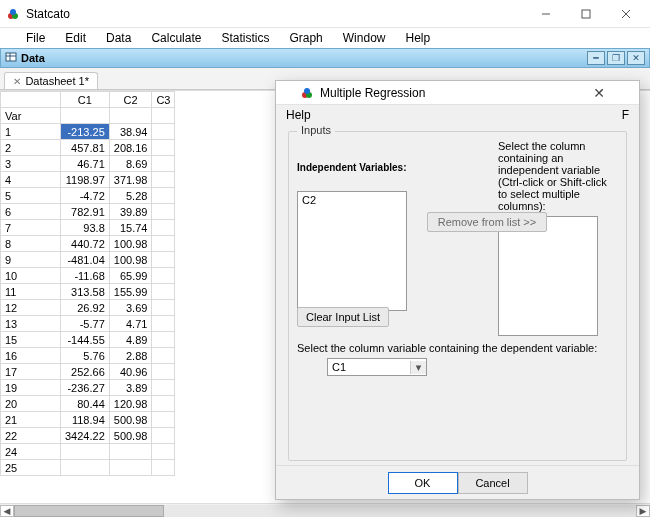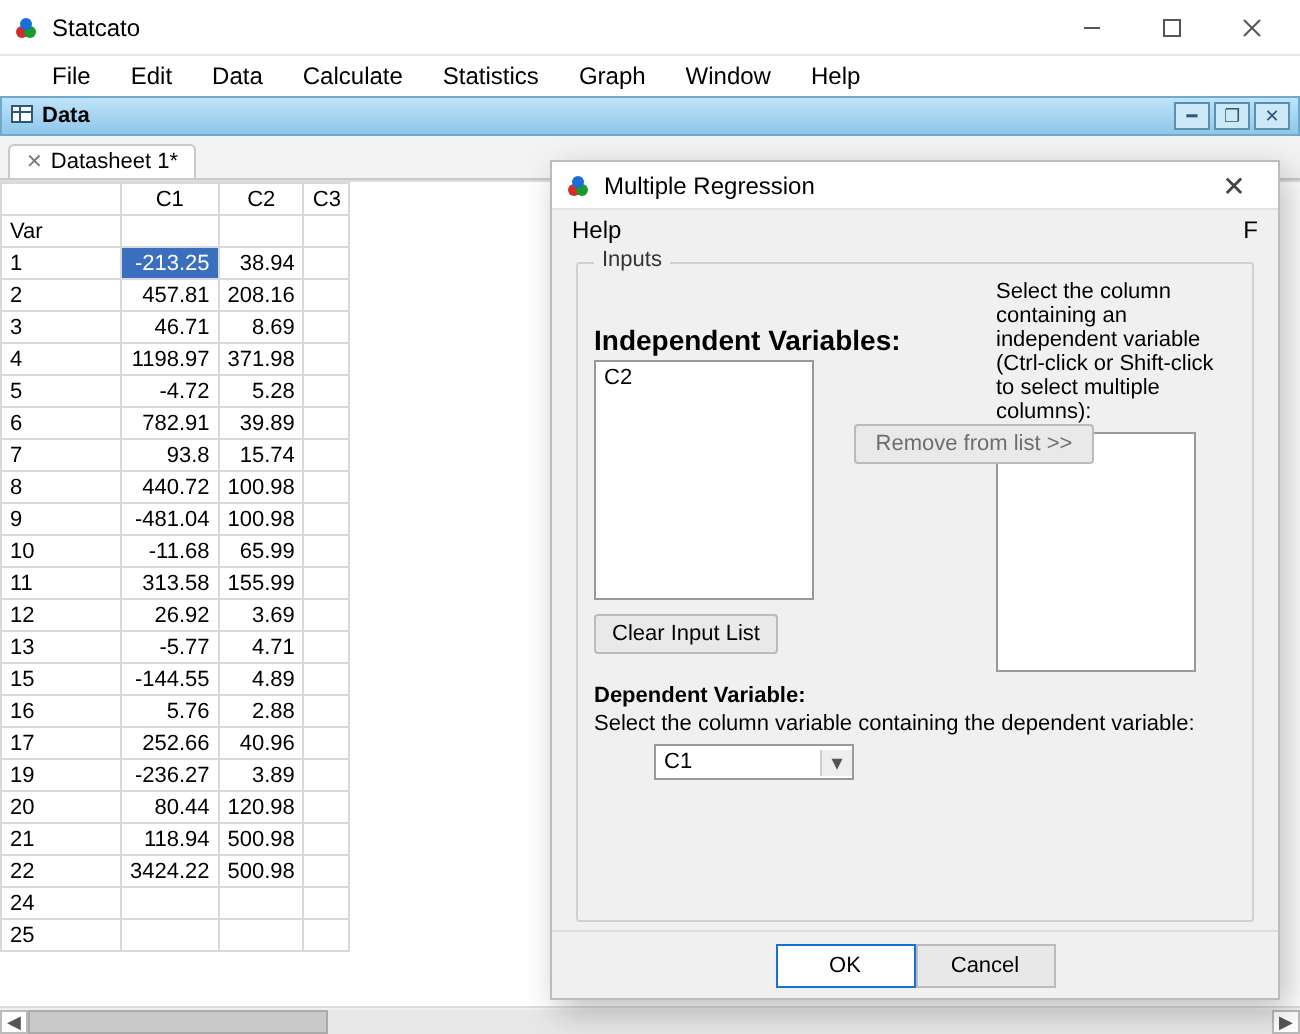--- a/index.html
+++ b/index.html
@@ -115,21 +115,21 @@
     top: 80px;
     width: 365px;
     height: 420px;
     background:#f0f0f0;
     border:1px solid #bcbcbc;
     box-shadow: 4px 6px 16px rgba(0,0,0,.25);
     display:flex; flex-direction:column;
   }
   .dlg-title {
     height:24px; display:flex; align-items:center;
-    padding: 0 6px;
+    padding: 0 24px;
     background:#fff;
     border-bottom:1px solid #e3e3e3;
   }
   .dlg-title .dicon { width:14px; height:14px; margin-right:6px; }
   .dlg-title .dtext { flex:1; font-size:12px; }
   .dlg-title .dclose { width:32px; text-align:center; font-size:14px; color:#444; }
   .dlg-menu {
     height: 20px;
     padding: 0 10px;
     display:flex; align-items:center; justify-content:space-between;
@@ -150,21 +150,21 @@
   }
   .inputs-group .legend {
     position:absolute;
     top:-8px; left:8px;
     background:#f0f0f0;
     padding:0 4px;
     font-size:11px;
     color:#333;
   }
   .iv-area { position:absolute; left:8px; top:30px; width:200px; }
-  .iv-label { font-weight:bold; font-size:14px; margin-bottom:2px; }
+  .iv-label { font-weight:bold; font-size:10px; margin-bottom:18px; }
   .listbox {
     background:#fff; border:1px solid #999;
     width: 110px; height: 120px;
     padding:2px 4px;
     font-size:11px;
     overflow:hidden;
   }
   .right-area { position:absolute; right:8px; top:8px; width:120px; font-size:11px; }
   .right-list { margin-top:4px; background:#fff; border:1px solid #999; width:100px; height:120px; padding:2px 4px; }
   .midbtns { position:absolute; left:138px; top:80px; width:120px; display:flex; flex-direction:column; gap:14px; }
@@ -472,21 +472,20 @@
 
       <div class="midbtns">
         <div class="btn">Remove from list &gt;&gt;</div>
       </div>
 
       <div class="clear-area">
         <span class="btn small">Clear Input List</span>
       </div>
 
       <div class="dv-area">
-        <div class="dv-title">Dependent Variable:</div>
         <div class="dv-caption">Select the column variable containing the dependent variable:</div>
         <div class="combo">
           <span class="cval">C1</span>
           <span class="carrow">▾</span>
         </div>
       </div>
     </div>
   </div>
   <div class="dlg-buttons">
     <div class="okbtn">OK</div>

